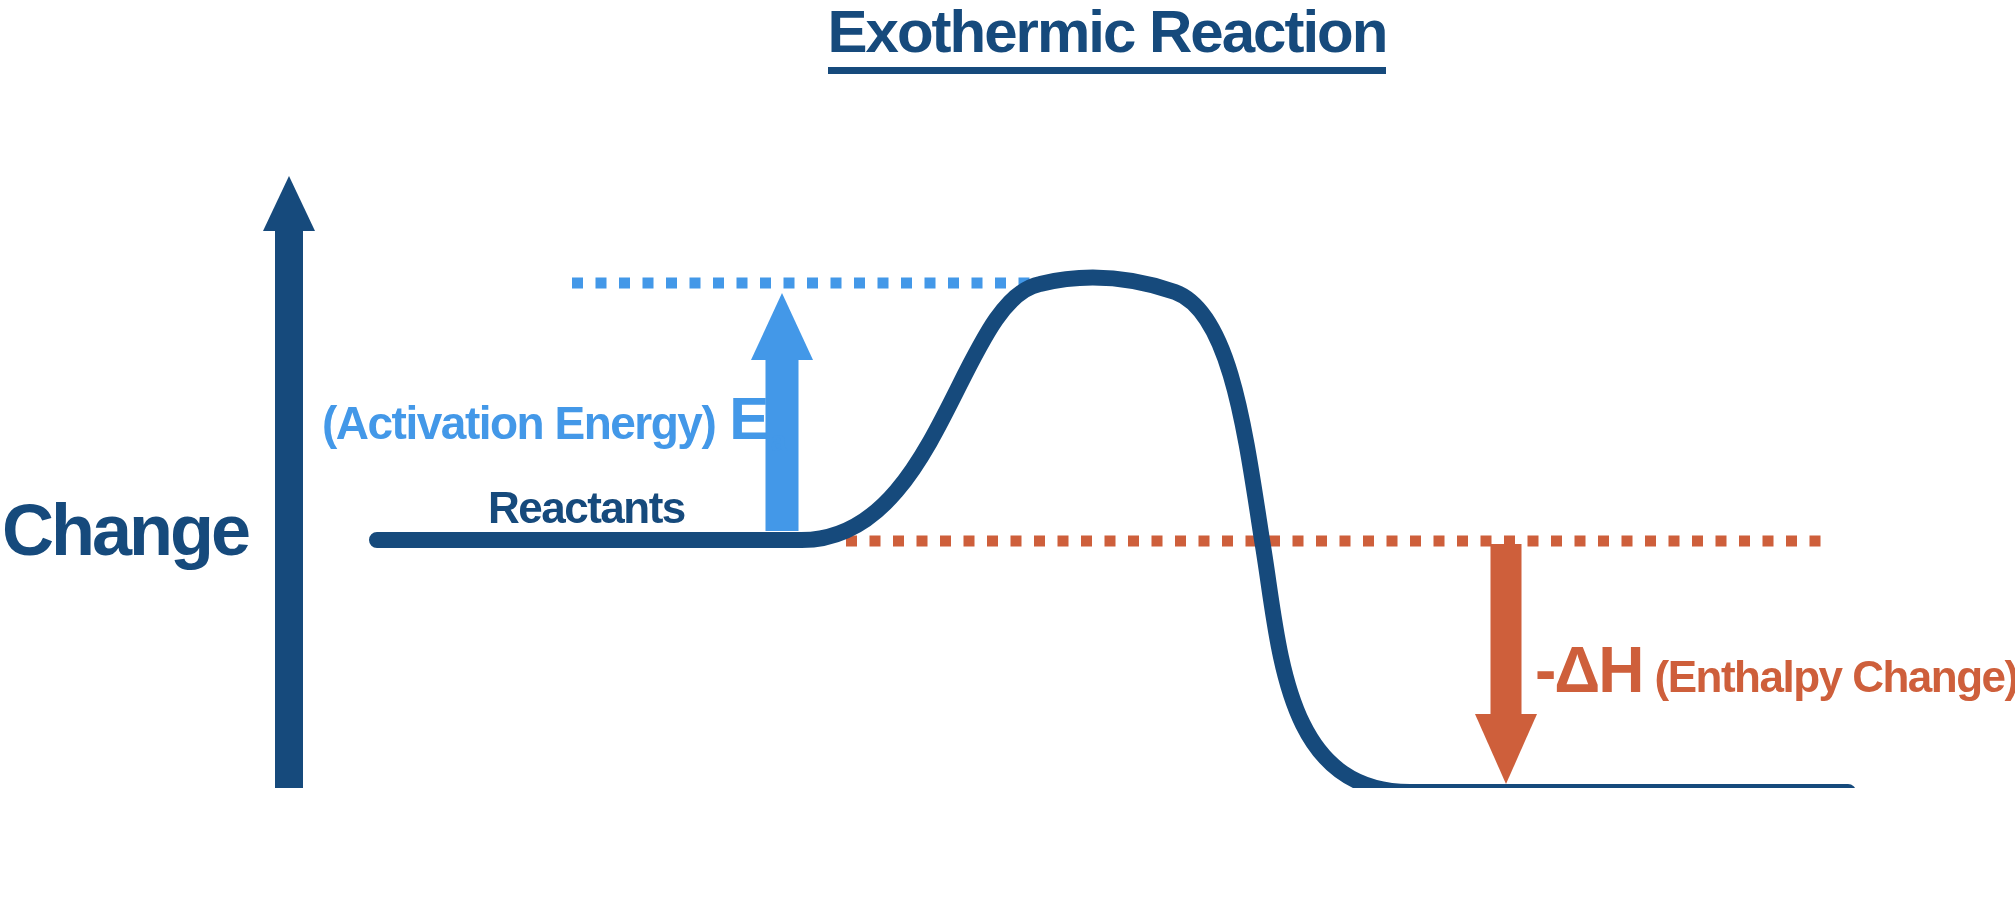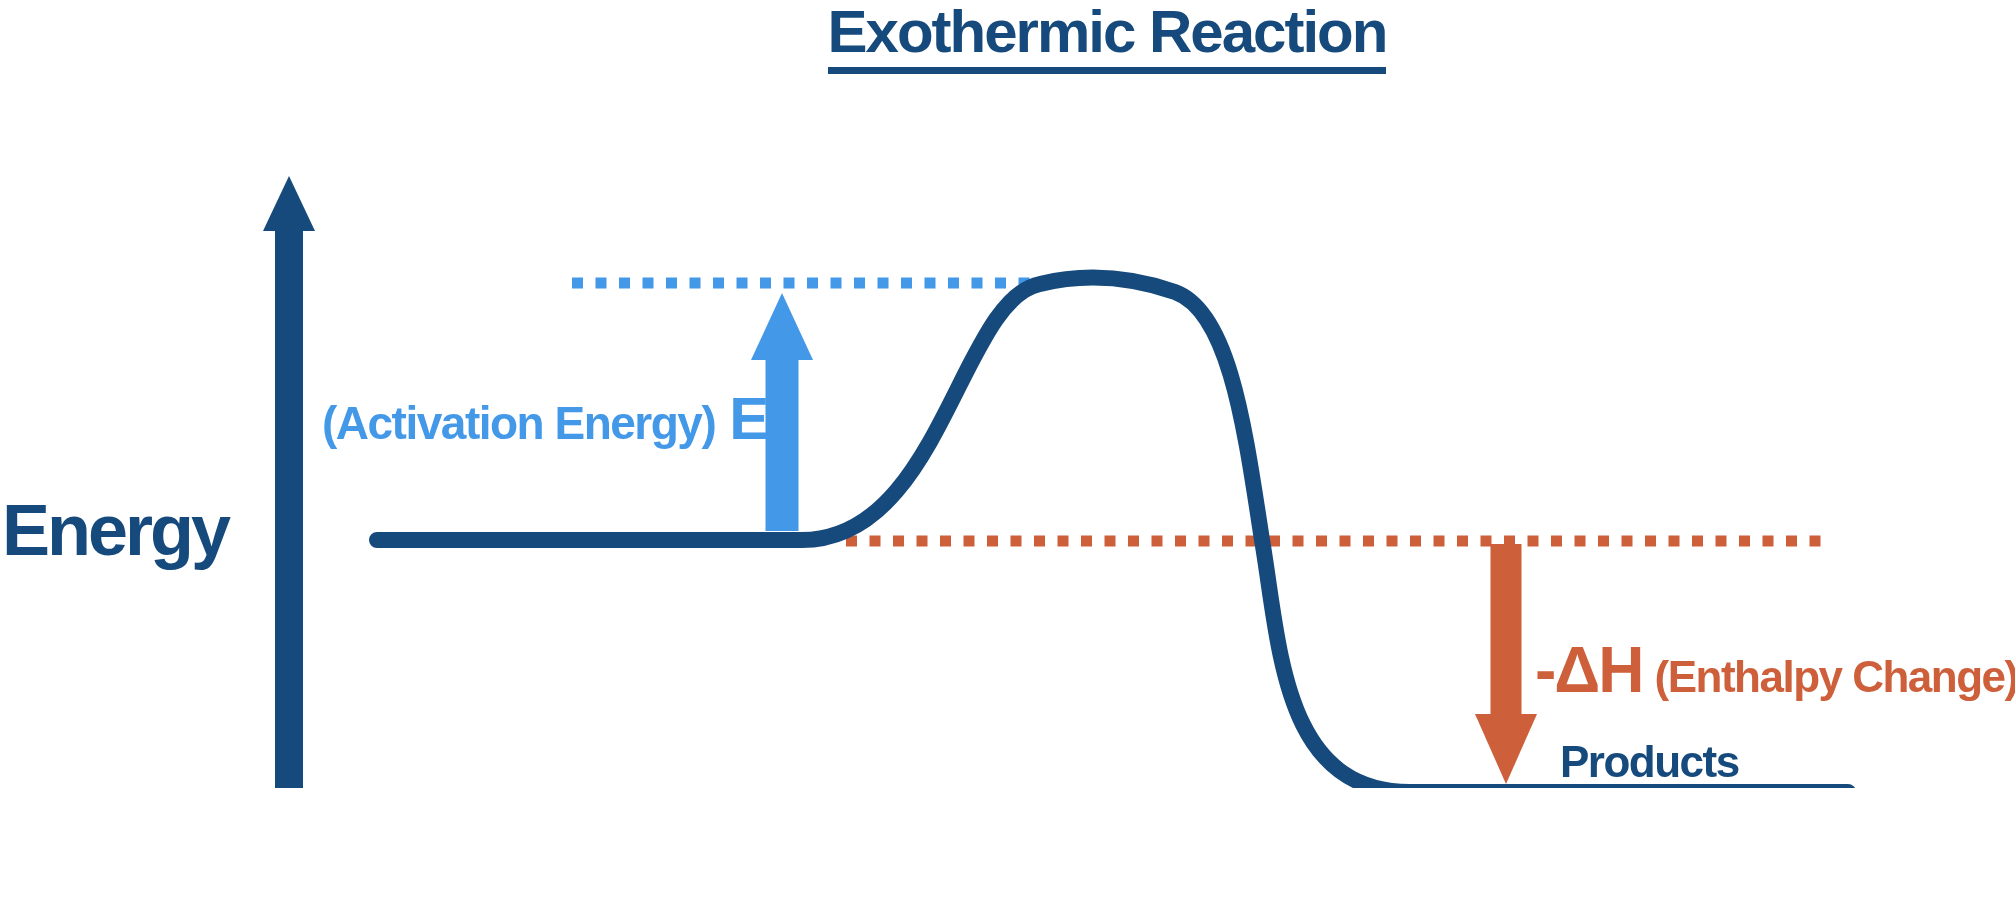--- a/index.html
+++ b/index.html
@@ -84,28 +84,28 @@
     <g>
       <line class="orange-shaft" x1="1506" y1="544" x2="1506" y2="716"></line>
       <polygon class="orange-fill" points="1506,784 1475,714 1537,714"></polygon>
     </g>
   </svg>
 
   <div class="title-wrap">
     <span class="title">Exothermic Reaction</span>
   </div>
 
-  <div class="txt navy-t energy-label">Energy</div>
+  <div class="txt navy-t energy-label">Change</div>
 
   <div class="txt blue-t act-row">
     <span class="act-prefix">(Activation Energy)</span>
     <span class="act-sym"><span>E</span><span class="act-sub">a</span></span>
   </div>
 
+  <div class="txt navy-t reactants-label">Reactants</div>
 
   <div class="txt orange-t dh-row">
     <span class="dh-sym">-ΔH</span>
     <span class="dh-suffix">(Enthalpy Change)</span>
   </div>
 
-  <div class="txt navy-t products-label">Products</div>
 
 </div>
 
 </body></html>

